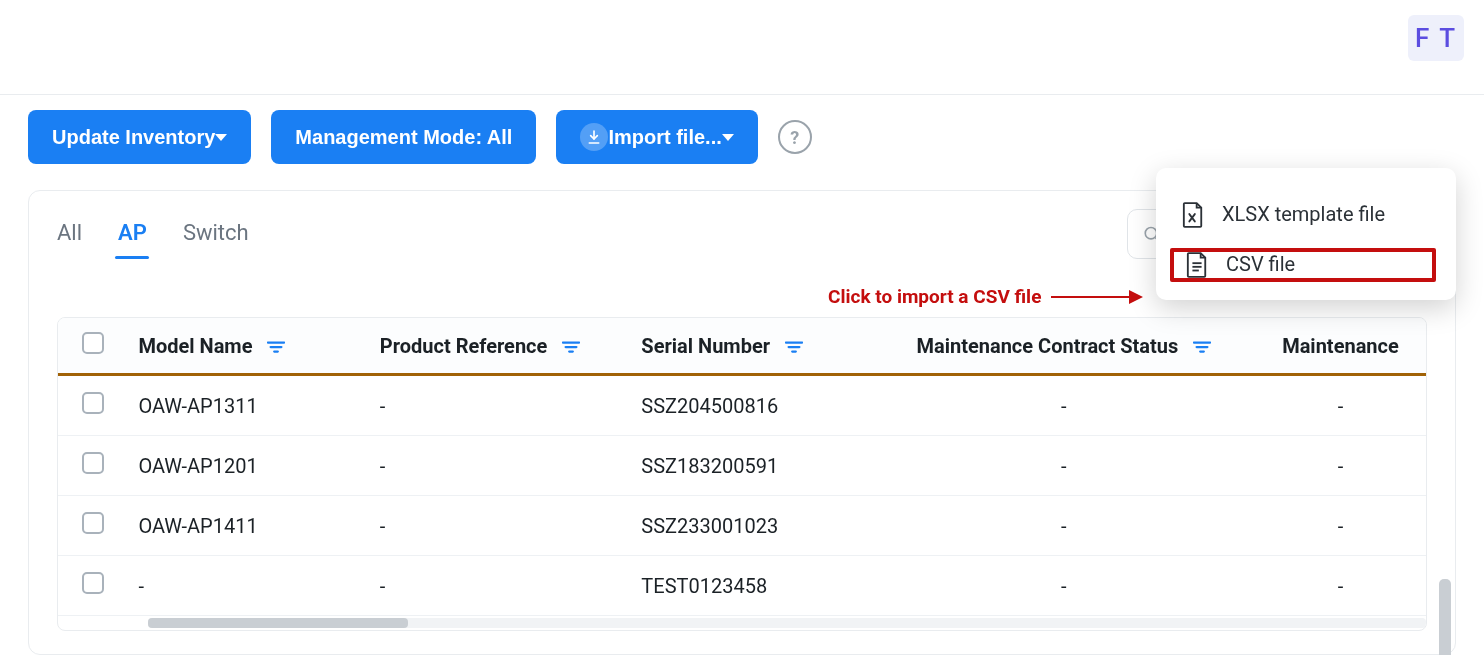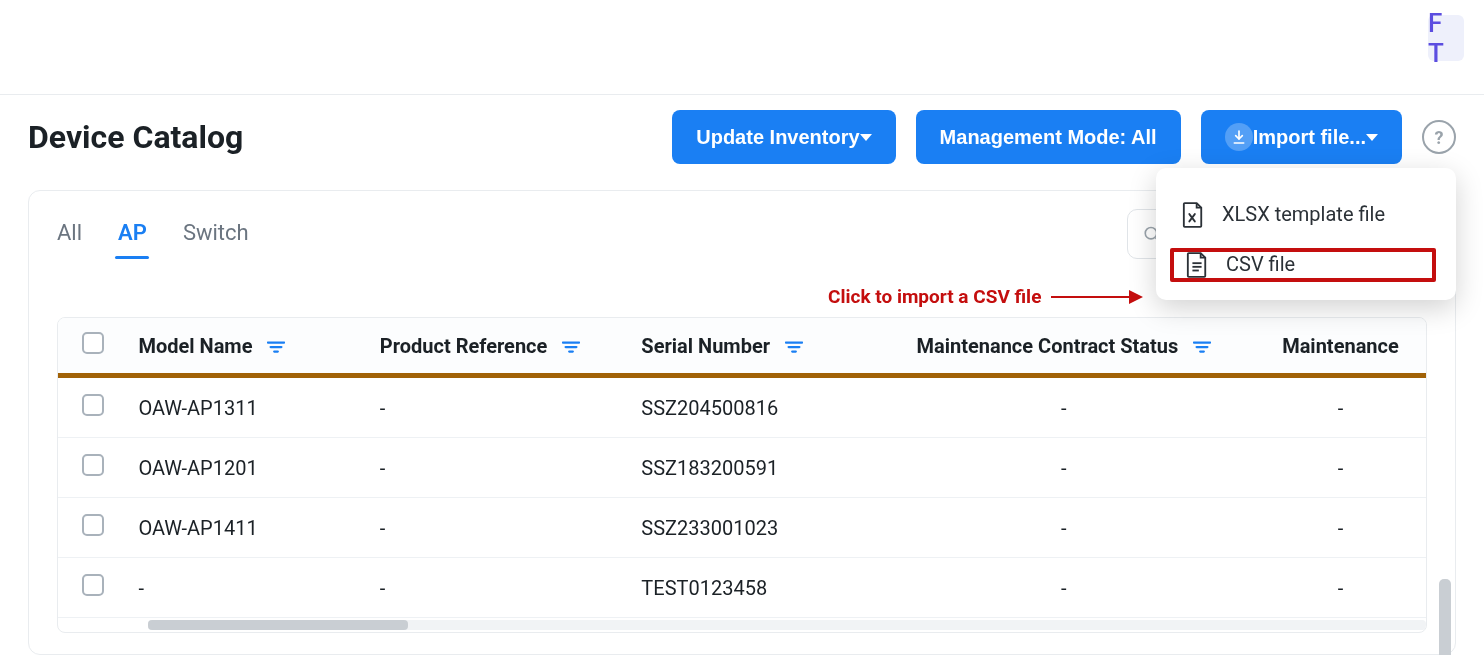--- a/index.html
+++ b/index.html
@@ -2,21 +2,21 @@
 <html><head>
 <meta charset="utf-8">
 <style>
   * { box-sizing: border-box; }
   html, body { margin:0; padding:0; font-family: -apple-system, BlinkMacSystemFont, "Segoe UI", Roboto, Arial, sans-serif; color:#1b2126; background:#fff; }
   .page { width:1484px; min-height:655px; position:relative; }
 
   
   .avatar {
     position:absolute; top:15px; right:20px;
-    width:36px; height:46px; border-radius:6px;
+    width:56px; height:46px; border-radius:6px;
     background:#eef0fb; color:#5b4de0;
     font-size:26px; font-weight:500; letter-spacing:2px;
     display:flex; align-items:center; justify-content:center;
   }
 
   .topbar-sep { position:absolute; left:0; right:0; top:94px; height:1px; background:#e9ecef; }
 
   
   .header {
     position:absolute; left:28px; top:110px; right:28px;
@@ -75,21 +75,21 @@
   }
   .dd-item { display:flex; align-items:flex-start; gap:18px; padding:14px 26px; font-size:20px; color:#2b3137; cursor:pointer; }
   .dd-item.highlight { border:4px solid #c40e0e; border-radius:2px; margin:6px 20px 0 14px; padding:0 12px; }
   .doc-icon { width:22px; height:26px; flex:0 0 auto; }
 
   
   .table-wrap { margin-top:58px; border:1px solid #e9ecef; border-radius:8px; overflow:hidden; }
   table { border-collapse:collapse; width:100%; table-layout:fixed; }
   thead th {
     text-align:left; font-size:20px; font-weight:700; color:#1b2126;
-    padding:14px 10px; border-bottom:5px solid #a16207; background:#fcfdfe;
+    padding:14px 10px; border-bottom:3px solid #a16207; background:#fcfdfe;
     white-space:nowrap; overflow:hidden;
   }
   tbody td { padding:16px 10px; font-size:20px; border-bottom:1px solid #eef1f4; white-space:nowrap; overflow:hidden; }
   .chk { width:22px; height:22px; border:2px solid #a9b2bb; border-radius:5px; display:inline-block; background:#fff; cursor:pointer; }
   .filter-icon { width:18px; height:14px; vertical-align:middle; margin-left:10px; }
   .col-chk   { width:70px; text-align:center; }
   .col-model { width:240px; }
   .col-ref   { width:260px; }
   .col-sn    { width:240px; }
   .col-mcs   { width:380px; text-align:center; }
@@ -103,21 +103,20 @@
 </style>
 </head>
 <body>
 
 <div class="page">
 
   <div class="avatar">F T</div>
   <div class="topbar-sep"></div>
 
   <div class="header">
-    <div class="page-title">Device Catalog</div>
 
     <button class="btn">
       <span>Update Inventory</span>
       <span class="caret"></span>
     </button>
 
     <button class="btn">
       <span>Management Mode: All</span>
     </button>
 

